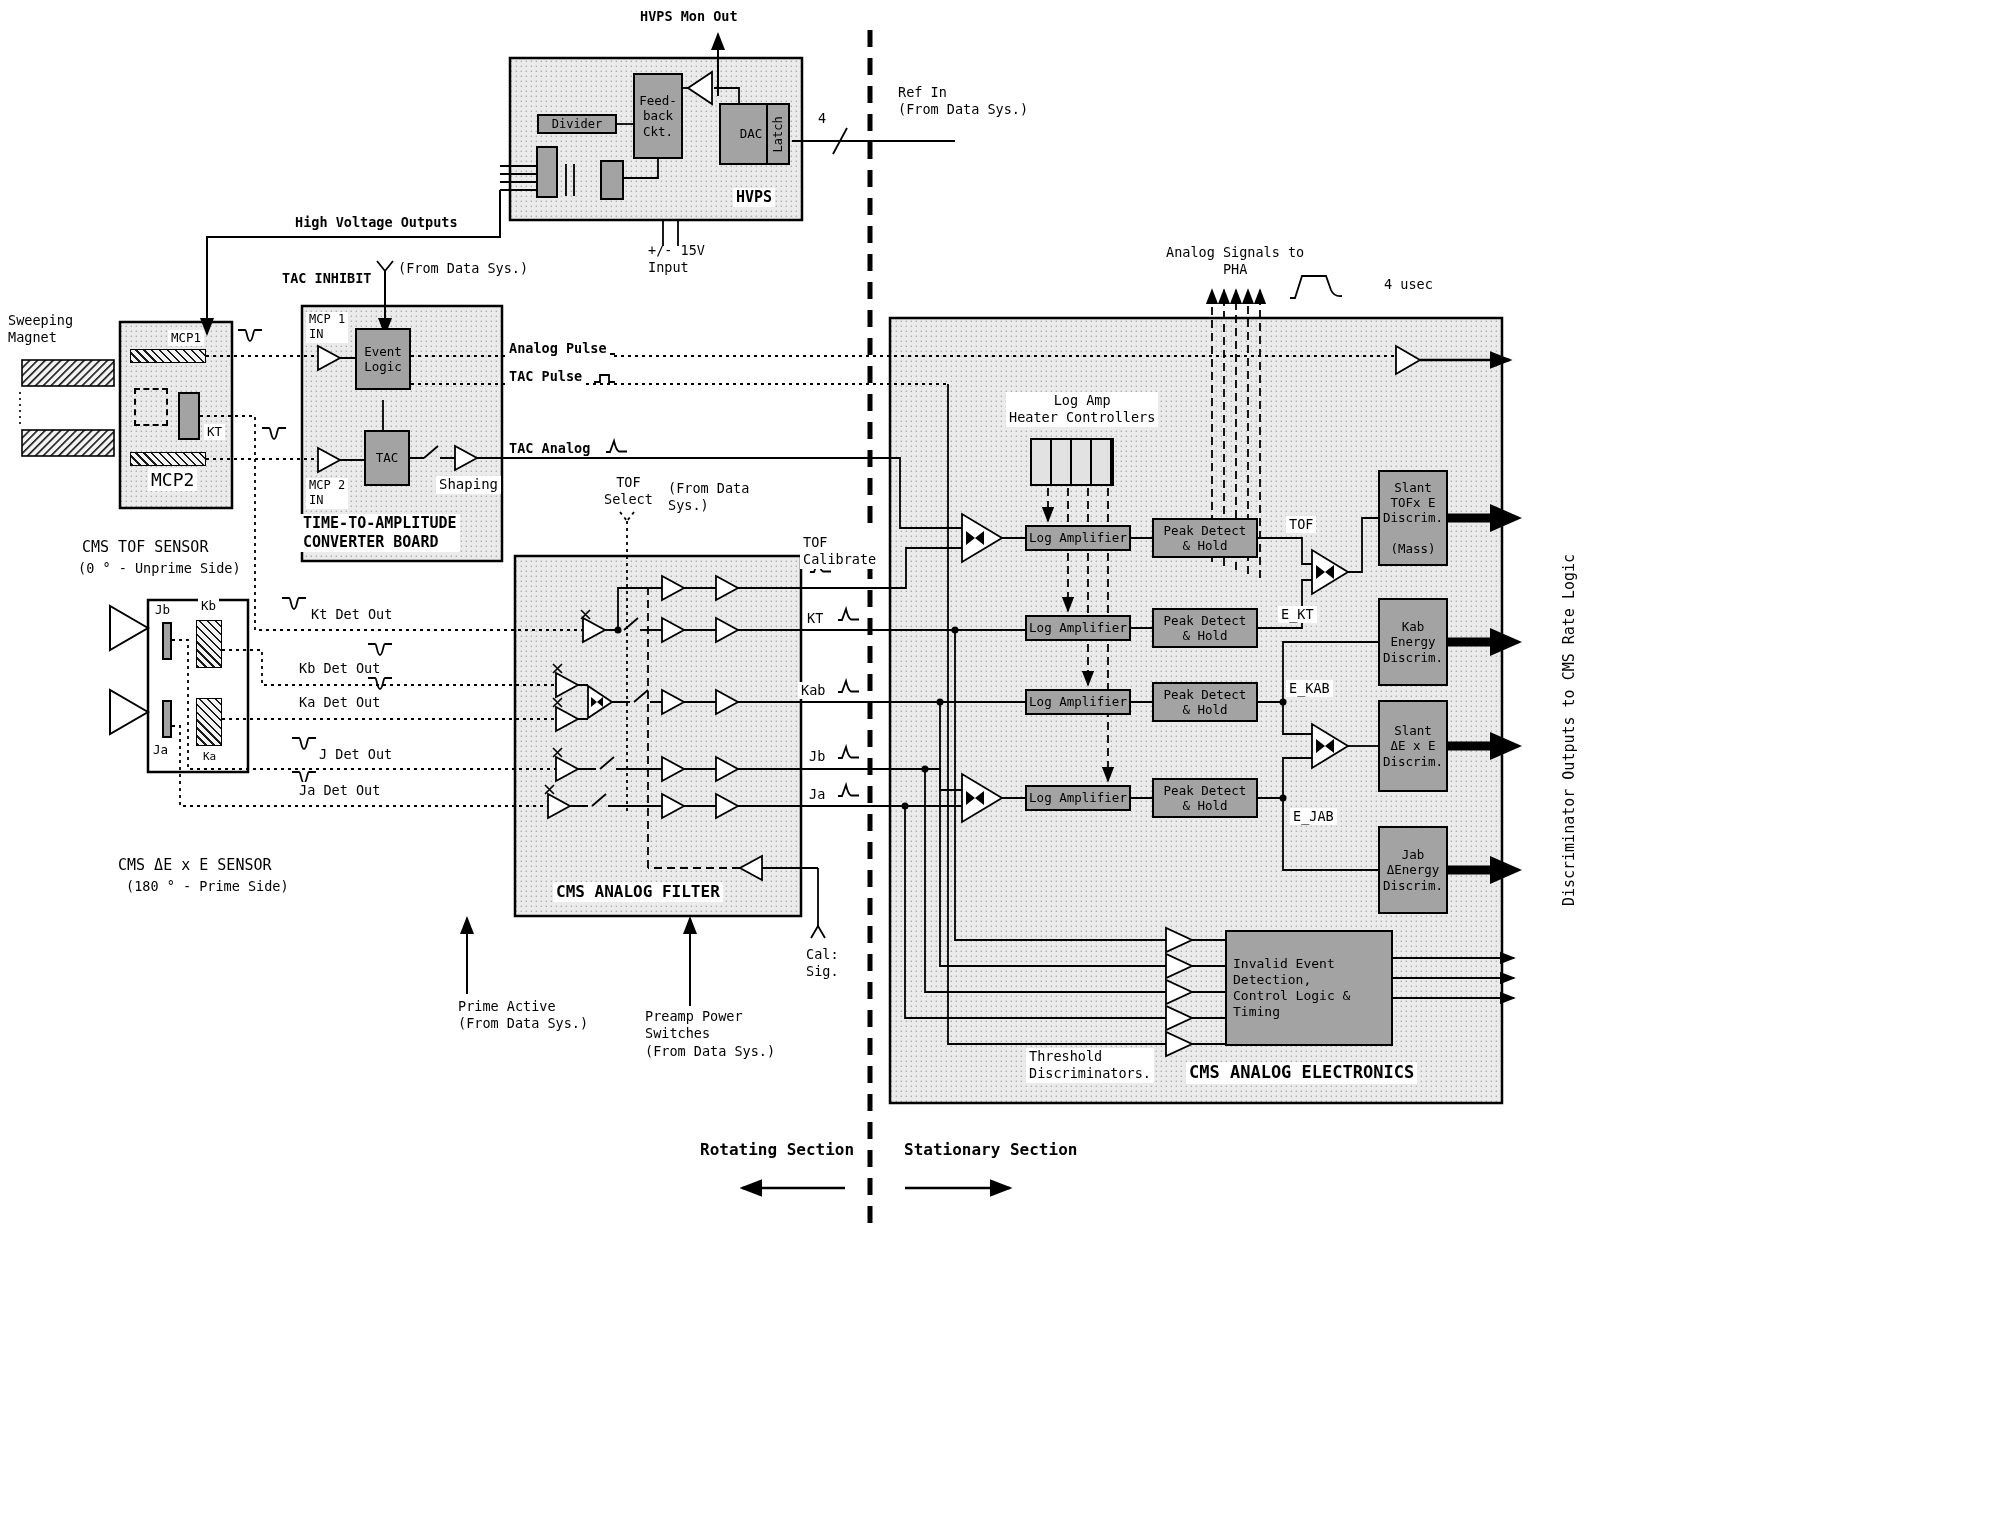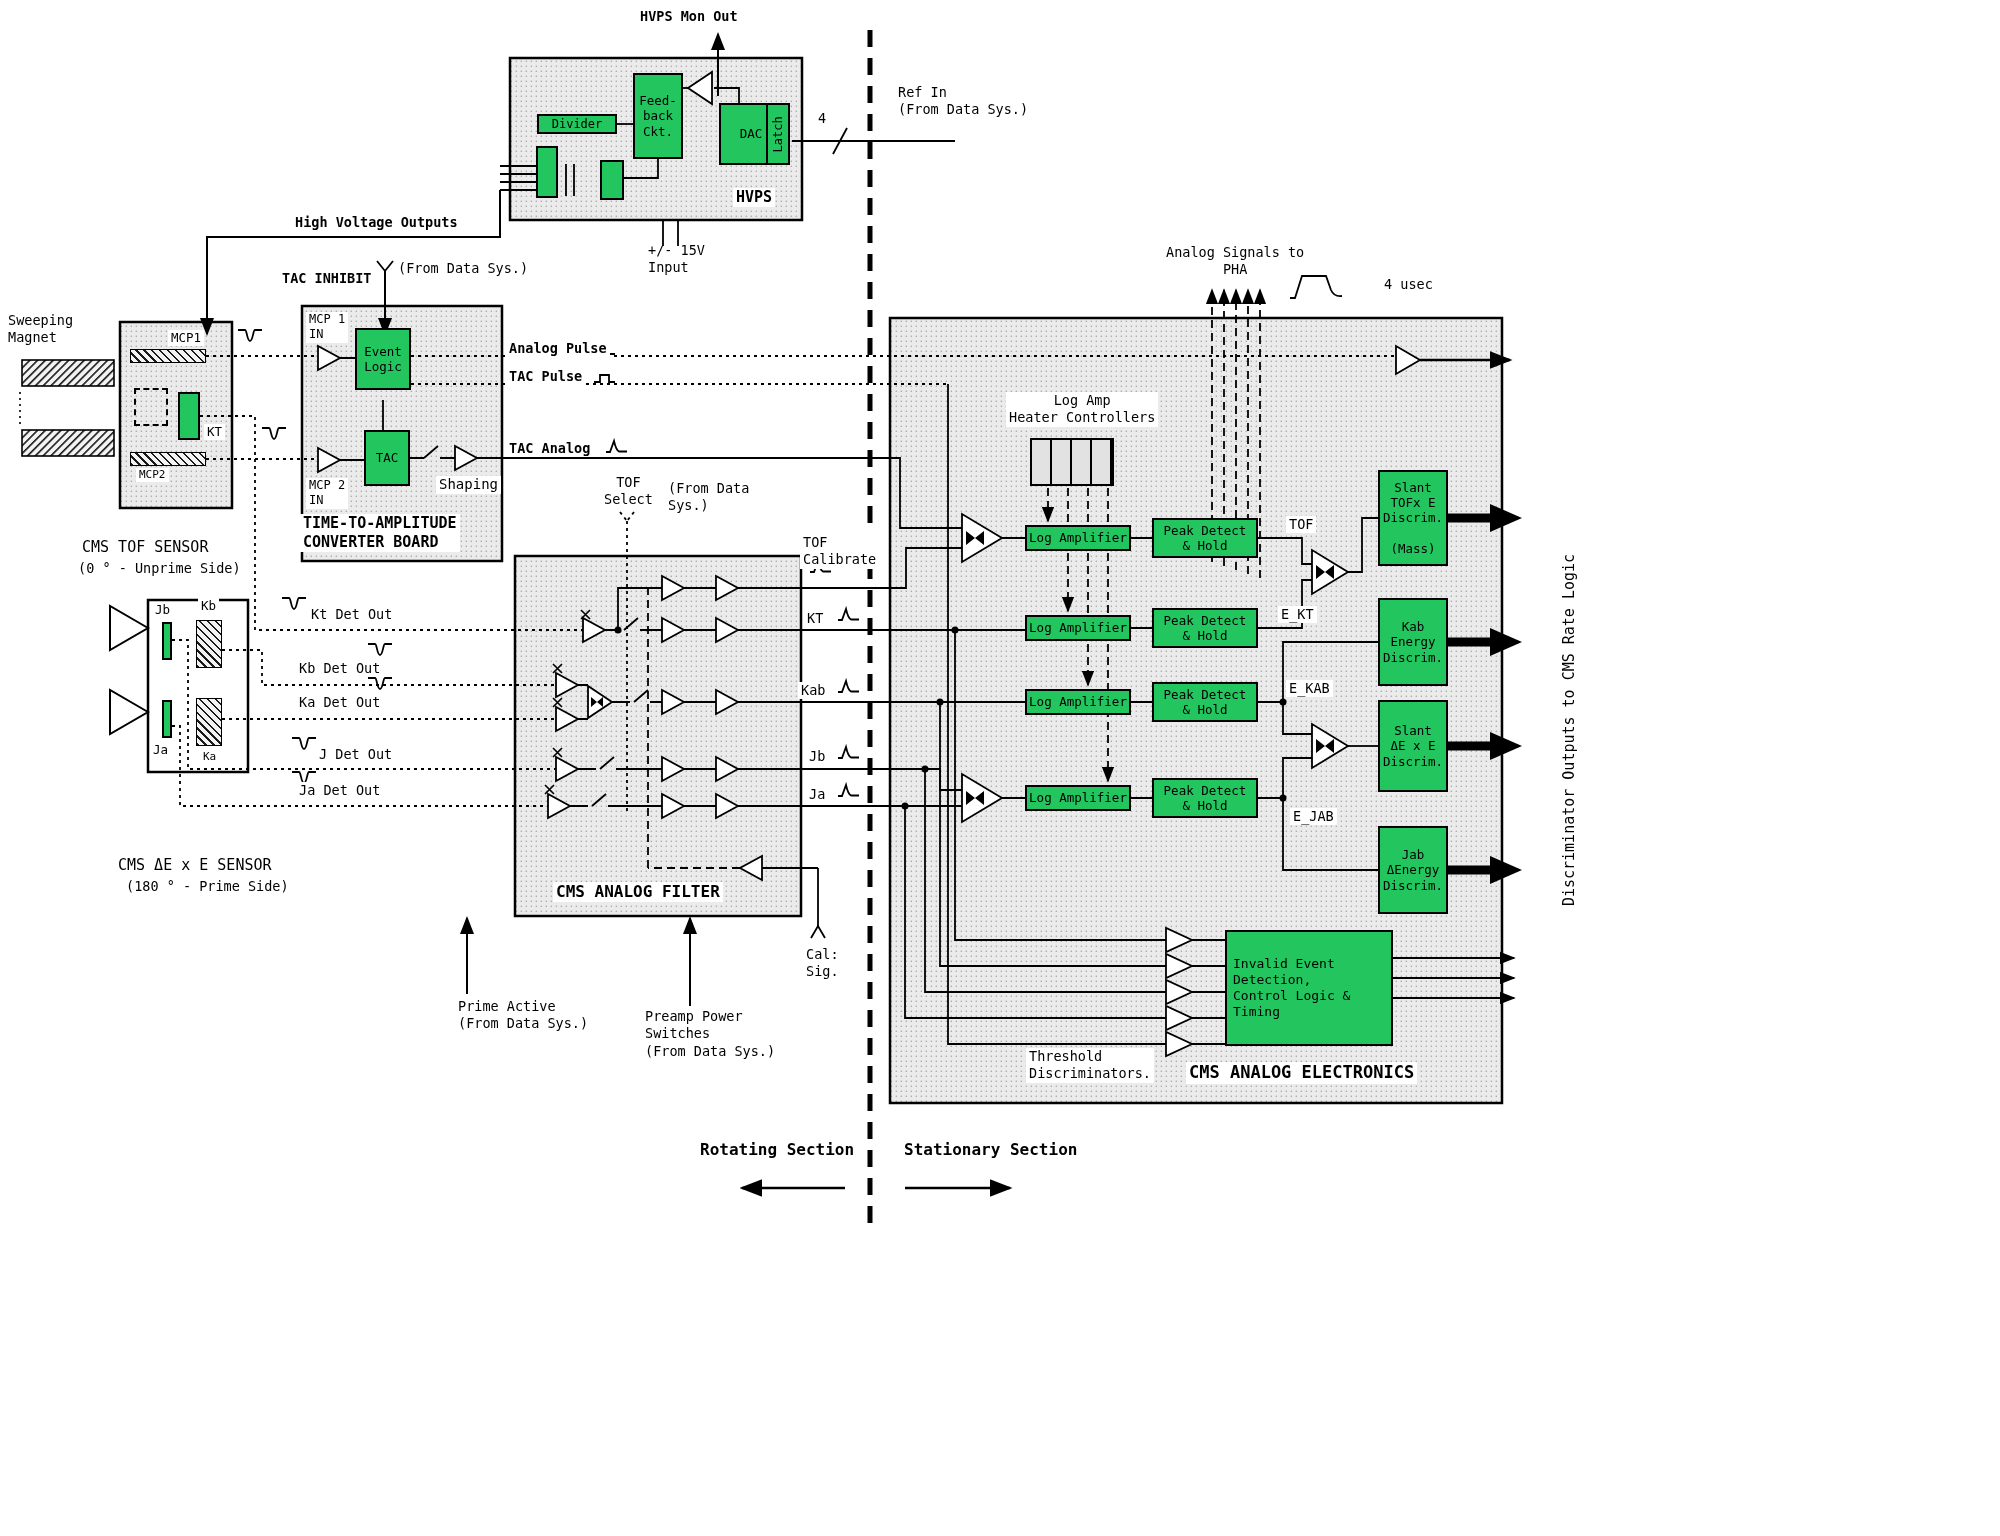--- a/index.html
+++ b/index.html
@@ -4,21 +4,21 @@
 <style>
   *{margin:0;padding:0;box-sizing:border-box}
   body{background:#fff;font-family:"DejaVu Sans Mono",monospace;color:#000}
   .canvas{position:relative;width:2000px;height:1536px;background:#fff;overflow:hidden}
   .canvas>svg{position:absolute;left:0;top:0}
   .lbl{position:absolute;font-size:13.5px;line-height:1.28;white-space:pre-line}
   .bg{background:#fff;padding:0 3px}
   .b{font-weight:bold}
   .t15{font-size:15px}.t16{font-size:16px}.t17{font-size:17px}
   .ctr{text-align:center}
-  .box{position:absolute;background:#22c55e;border:2px solid #000;display:flex;align-items:center;justify-content:center;
+  .box{position:absolute;background:#a3a3a3;border:2px solid #000;display:flex;align-items:center;justify-content:center;
        text-align:center;font-size:12.5px;line-height:1.22;white-space:pre-line}
   .left{justify-content:flex-start;text-align:left;padding:8px 6px}
   .hatch{position:absolute;border:1.5px solid #000;
          background:repeating-linear-gradient(45deg,#1a1a1a 0 1.6px,#f3f3f3 1.6px 5.6px)}
   .vheater{position:absolute;border:2px solid #000;
          background:repeating-linear-gradient(90deg,#e2e2e2 0 18px,#000 18px 20px)}
   .dashedbox{position:absolute;border:2px dashed #000;background:transparent}
   .vtext{transform:rotate(-90deg);white-space:nowrap;font-size:12px}
   .rot{position:absolute;transform-origin:0 0;transform:rotate(-90deg);font-size:15px;white-space:nowrap}
 </style>
@@ -246,21 +246,21 @@
 Input</div>
 <div class="lbl b" style="left:295px;top:214px">High Voltage Outputs</div>
 
 <div class="lbl" style="left:8px;top:312px">Sweeping
 Magnet</div>
 <div class="hatch" style="left:130px;top:349px;width:76px;height:14px"></div>
 <div class="hatch" style="left:130px;top:452px;width:76px;height:14px"></div>
 <div class="dashedbox" style="left:134px;top:388px;width:34px;height:38px"></div>
 <div class="box" style="left:178px;top:392px;width:22px;height:48px"></div>
 <div class="lbl bg" style="left:168px;top:330px;font-size:12.5px">MCP1</div>
-<div class="lbl bg" style="left:136px;top:468px;font-size:11px">MCP2</div>
+<div class="lbl bg" style="left:148px;top:468px;font-size:18px">MCP2</div>
 <div class="lbl bg" style="left:204px;top:424px;font-size:12.5px">KT</div>
 <div class="lbl t15" style="left:82px;top:538px">CMS TOF SENSOR</div>
 <div class="lbl" style="left:78px;top:560px">(0 ° - Unprime Side)</div>
 
 <div class="lbl b" style="left:282px;top:270px">TAC INHIBIT</div>
 <div class="lbl" style="left:398px;top:260px">(From Data Sys.)</div>
 <div class="lbl bg" style="left:306px;top:312px;font-size:12px">MCP 1
 IN</div>
 <div class="lbl bg" style="left:306px;top:478px;font-size:12px">MCP 2
 IN</div>

